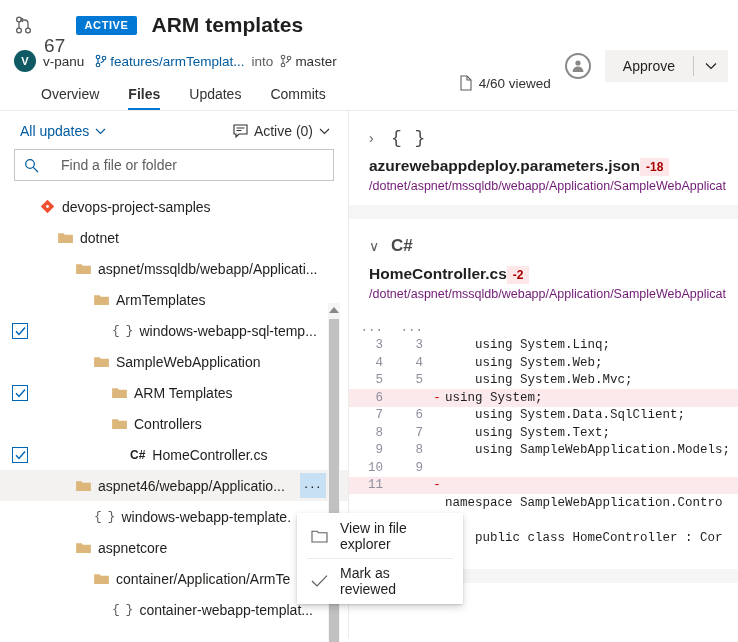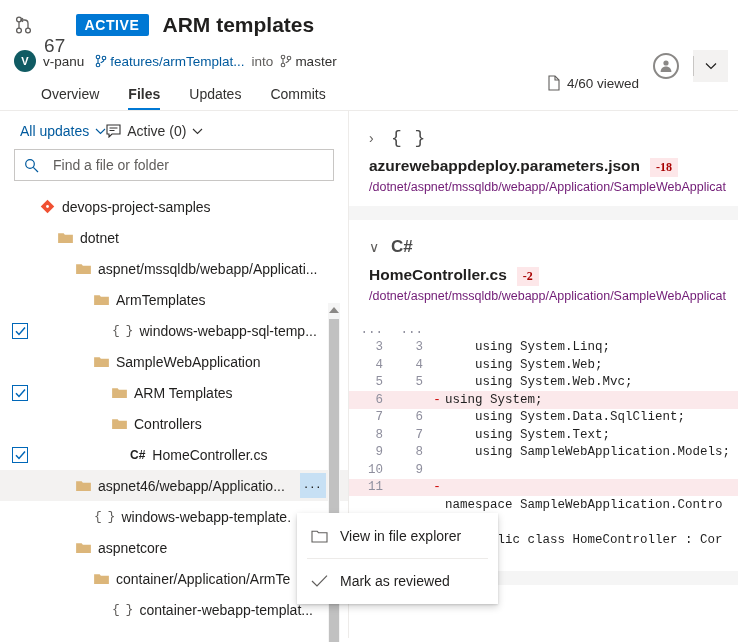--- a/index.html
+++ b/index.html
@@ -12,21 +12,21 @@
     color: #201f1e;
   }
   #app { position: relative; width: 738px; height: 642px; overflow: hidden; }
 
   
   .pr-header { padding: 10px 0 0 14px; }
   .pr-title-row { display: flex; align-items: center; gap: 10px; height: 30px; }
   .pr-icon { width: 20px; height: 20px; flex: 0 0 20px; }
   .pr-id { font-size: 19px; color: #444; letter-spacing: .2px; margin-top: 42px; }
   .badge-active {
-    background: #0078d4; color: #fff; font-size: 14px; font-weight: 700;
+    background: #0078d4; color: #fff; font-size: 11px; font-weight: 700;
     letter-spacing: .6px; padding: 4px 9px 4px 9px; border-radius: 2px; line-height: 1;
   }
   .pr-name { font-size: 21px; font-weight: 600; color: #201f1e; margin-left: 4px; }
 
   .pr-sub-row { display: flex; align-items: center; gap: 7px; height: 30px; margin-top: 6px; font-size: 13.5px; }
   .avatar {
     width: 22px; height: 22px; border-radius: 50%;
     background: #105b63; color: #fff; font-size: 11px; font-weight: 600;
     display: flex; align-items: center; justify-content: center; flex: 0 0 22px;
   }
@@ -65,29 +65,29 @@
   .hdr-divider { height: 1px; background: #edebe9; }
 
   
   .body-split { display: flex; height: 527px; }
   .left-pane { width: 348px; flex: 0 0 348px; position: relative; background: #fff; }
   .vsplit { width: 1px; background: #edebe9; }
   .right-pane { flex: 1; background: #fff; position: relative; overflow: hidden; }
 
   
   .filter-bar {
-    display: flex; align-items: center; justify-content: flex-start;
+    display: flex; align-items: center; justify-content: space-between;
     padding: 12px 18px 10px 20px;
   }
   .filter-item { display: flex; align-items: center; gap: 6px; font-size: 14px; color: #323130; }
   .filter-item.link { color: #005a9e; }
 
   .search-wrap { padding: 0 14px 0 14px; }
   .search-box {
-    display: flex; align-items: center; gap: 12px;
+    display: flex; align-items: center; gap: 20px;
     border: 1px solid #c8c6c4; height: 32px; padding: 0 9px; background: #fff;
   }
   .search-box input {
     border: 0; outline: 0; font-size: 14px; font-family: "Liberation Sans", sans-serif;
     color: #323130; width: 100%; background: transparent;
   }
   .search-box input::placeholder { color: #605e5c; }
 
   
   .tree { margin-top: 10px; position: relative; }
@@ -120,41 +120,41 @@
   .tree-scroll .arrow-up {
     width: 0; height: 0; border-left: 5px solid transparent; border-right: 5px solid transparent;
     border-bottom: 6px solid #8a8886; margin: 4px auto 0 auto;
   }
   .tree-scroll .thumb {
     position: absolute; top: 16px; left: 1px; width: 10px; height: 335px; background: #c1c1c1;
   }
 
   
   .ctx-menu {
-    position: absolute; left: 297px; top: 513px; width: 201px;
+    position: absolute; left: 297px; top: 513px; width: 166px;
     background: #fff; box-shadow: 0 3.2px 7.2px rgba(0,0,0,.18), 0 0.6px 1.8px rgba(0,0,0,.12);
     z-index: 40; padding: 5px 0;
   }
   .ctx-item {
     display: flex; align-items: center; gap: 12px; height: 36px;
     padding: 0 14px; font-size: 14px; color: #201f1e;
   }
   .ctx-sep { height: 1px; background: #edebe9; margin: 4px 10px; }
 
   
   .file-card { background: #fff; padding: 14px 0 12px 20px; }
   .file-card-top { display: flex; align-items: center; gap: 10px; height: 26px; }
   .chev { color: #605e5c; font-size: 14px; width: 12px; }
   .lang-label { font-size: 17px; font-weight: 700; color: #4a4a4a; font-family: "Liberation Sans", sans-serif; }
   .lang-json { font-family: "Liberation Mono", monospace; font-size: 18px; font-weight: 400; color: #4a4a4a; letter-spacing: 1px; }
-  .file-name-row { display: flex; align-items: baseline; gap: 10px; margin-top: 6px; }
+  .file-name-row { display: flex; align-items: baseline; margin-top: 6px; }
   .file-name { font-size: 15.5px; font-weight: 700; color: #201f1e; }
   .del-badge {
     background: #fde7e9; color: #a80000; font-size: 12px; font-weight: 600;
-    padding: 2px 6px; border-radius: 0; font-family: Liberation Serif, serif;
+    padding: 2px 6px; border-radius: 0;
   }
   .file-path { font-size: 12.5px; color: #701a75; margin-top: 3px; white-space: nowrap; }
   .card-gap { height: 14px; background: #f5f5f5; }
 
   
   .diff { font-family: "Liberation Mono", monospace; font-size: 12.5px; padding-top: 6px; background:#fff; }
   .diff-row { display: flex; height: 17.5px; align-items: center; }
   .diff-row.del { background: #fbe9eb; }
   .ln { width: 38px; text-align: right; color: #8f8f9e; flex: 0 0 38px; padding-right: 4px; }
   .ln2 { width: 42px; text-align: right; color: #8f8f9e; flex: 0 0 42px; padding-right: 6px; }
@@ -221,20 +221,21 @@
         </span>
         <span>4/60 viewed</span>
       </span>
       <span class="reviewer-avatar">
         <svg width="16" height="16" viewBox="0 0 16 16">
           <circle cx="8" cy="5" r="2.6" fill="#8a8886"></circle>
           <path d="M2.6 14c0-3.2 2.4-5.4 5.4-5.4s5.4 2.2 5.4 5.4z" fill="#8a8886"></path>
         </svg>
       </span>
       <span class="approve-btn">
+        <span class="lbl">Approve</span>
         <span class="sep"></span>
         <span class="caret">
           <svg width="12" height="8" viewBox="0 0 12 8">
               <path d="M1 1.5L6 6.5l5-5" fill="none" stroke="#201f1e" stroke-width="1.2"></path>
             </svg>
         </span>
       </span>
     </div>
 
     <div class="tabs">

